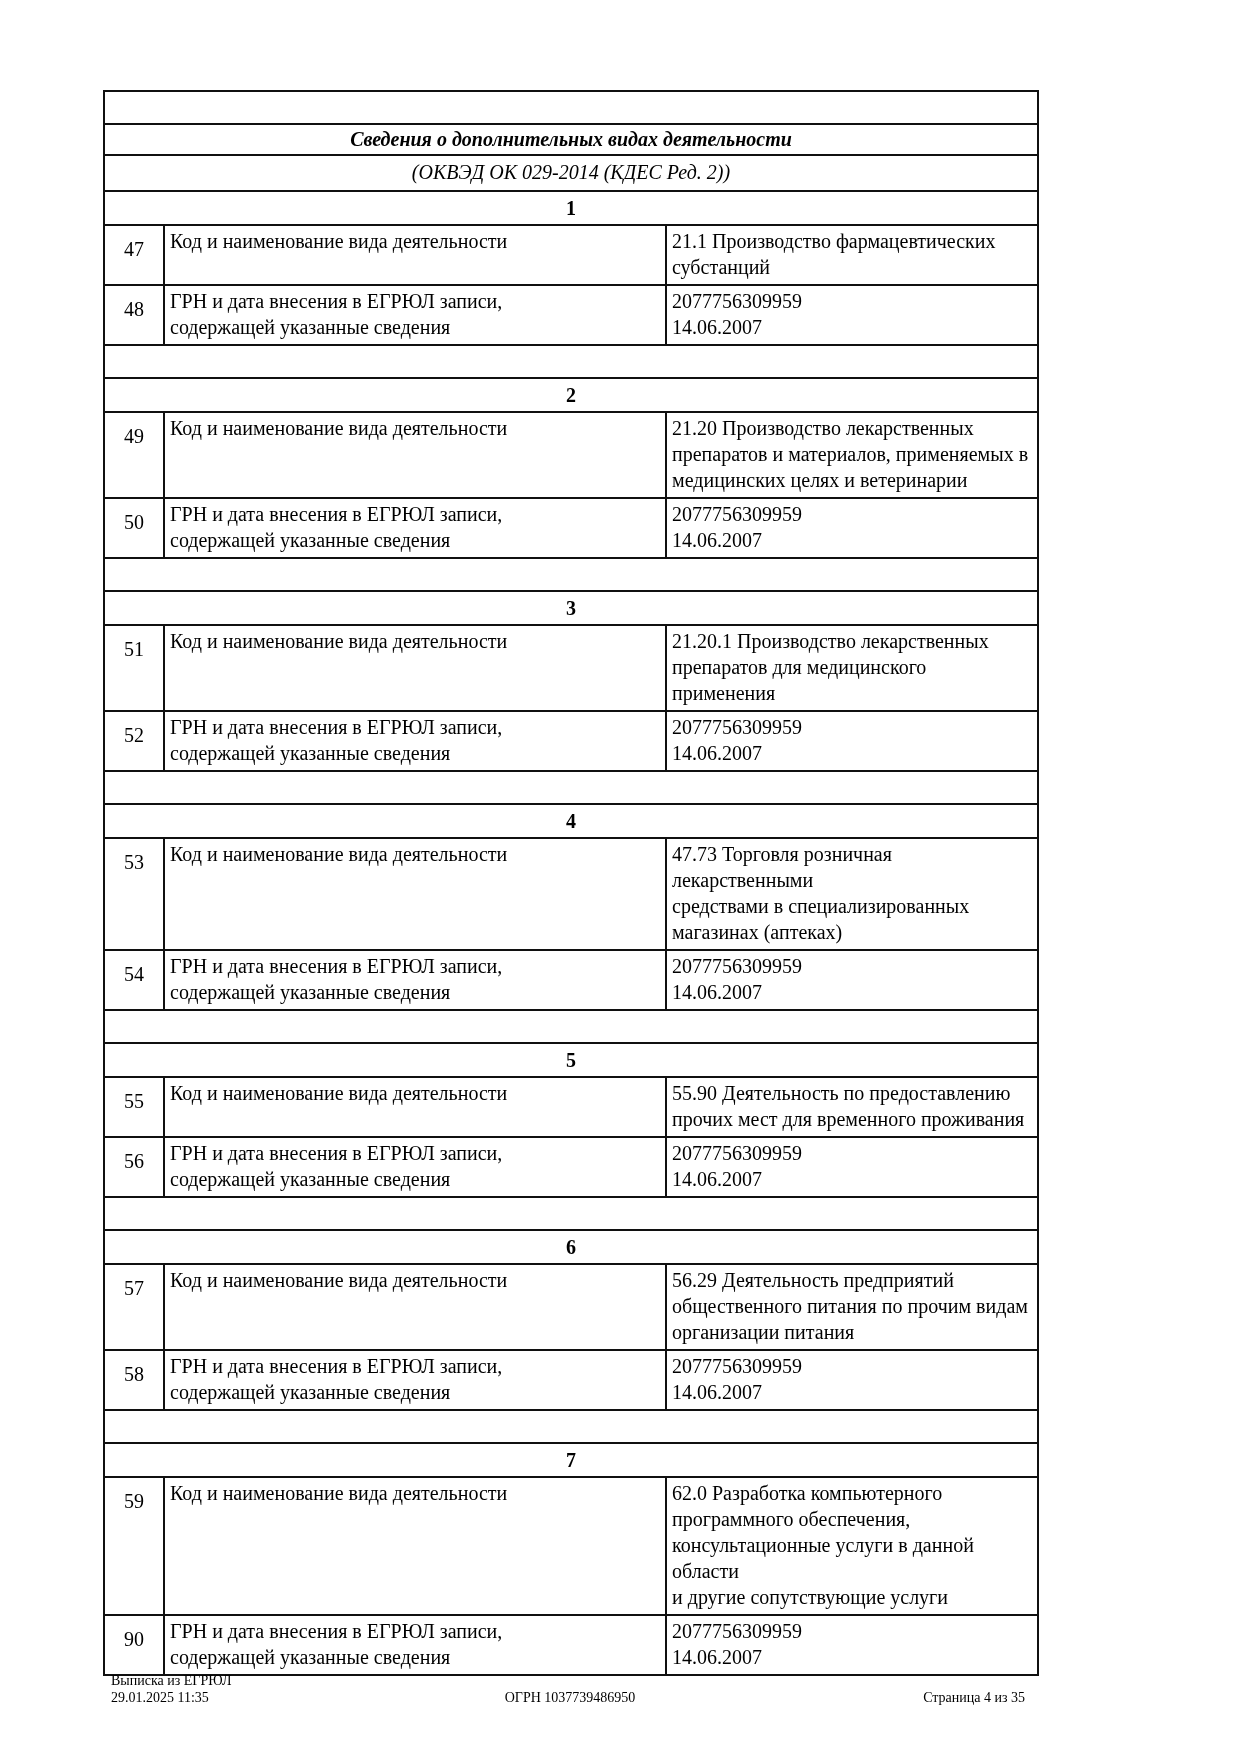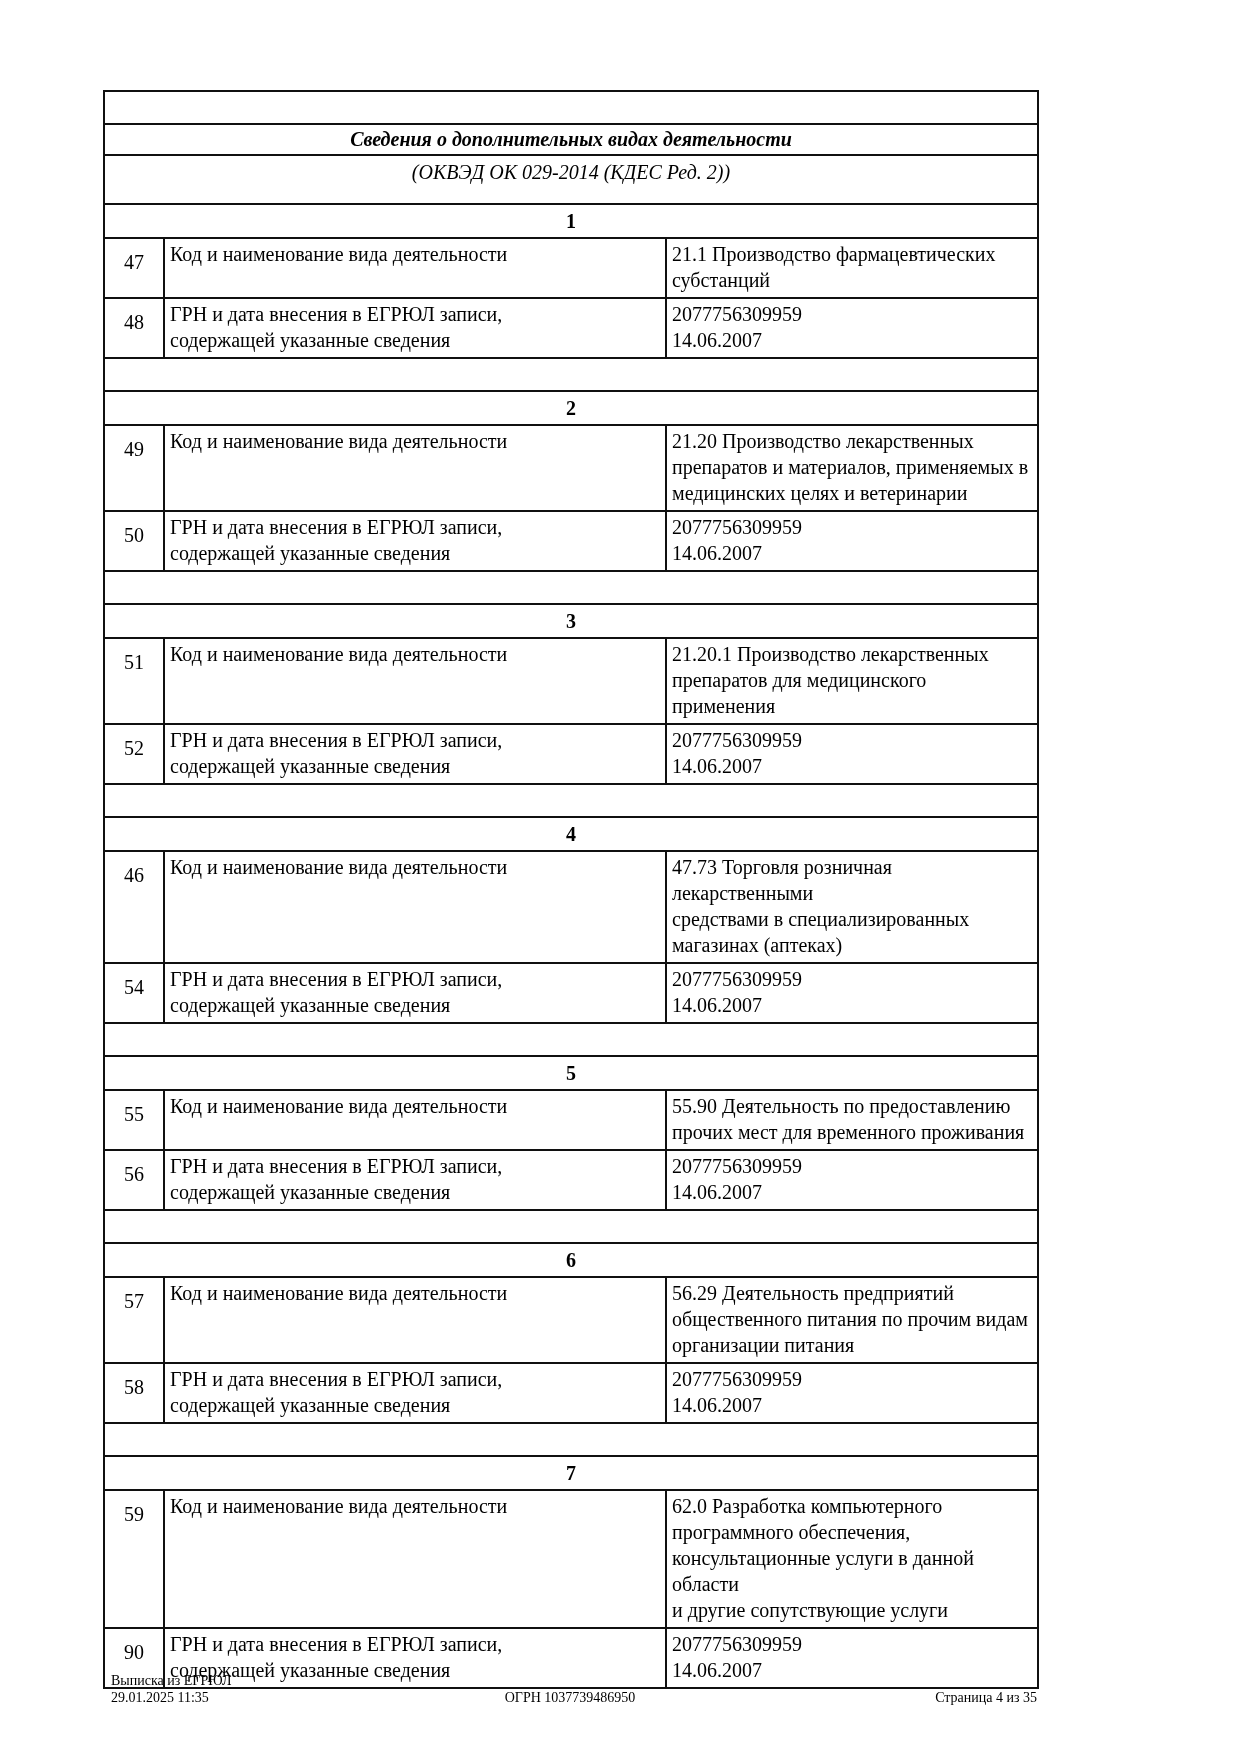--- a/index.html
+++ b/index.html
@@ -25,21 +25,21 @@
     box-sizing:border-box;
     overflow:hidden;
   }
   tr.empty-top td { height:33px; }
   tr.title-row td {
     height:31px;
     font-weight:bold; font-style:italic;
     text-align:center; padding-top:1px;
   }
   tr.subtitle-row td {
-    height:49px;
+    height:36px;
     font-style:italic;
     text-align:center; padding-top:3px;
   }
   tr.secnum-row td {
     height:34px;
     font-weight:bold;
     text-align:center; padding-top:3px;
   }
   tr.spacer-row td { height:33px; }
   td.num-col  { text-align:center; padding-top:10px; }
@@ -47,21 +47,21 @@
     padding:2px 6px 4px 5px;
     white-space:pre-line;
   }
   .footer {
     position:absolute; left:103px; top:1672px;
     width:934px; height:36px;
     font-size:14px; line-height:17px;
   }
   .footer .f-left   { position:absolute; left:8px; top:0; }
   .footer .f-center { position:absolute; left:0; right:0; top:17px; text-align:center; }
-  .footer .f-right  { position:absolute; right:0; top:17px; text-align:right; }
+  .footer .f-right  { position:absolute; right:12px; top:17px; text-align:right; }
 </style>
 </head>
 <body>
 
 <table class="egrul">
   <colgroup>
     <col style="width:60px">
       <col style="width:502px">
       <col style="width:372px">
   </colgroup>
@@ -134,21 +134,21 @@
 14.06.2007</td>
     </tr>
     <tr class="spacer-row">
       <td colspan="3"></td>
     </tr>
 
     <tr class="secnum-row">
       <td colspan="3">4</td>
     </tr>
     <tr>
-      <td class="num-col">46</td>
+      <td class="num-col">53</td>
       <td class="label-col">Код и наименование вида деятельности</td>
       <td class="value-col">47.73 Торговля розничная лекарственными
 средствами в специализированных
 магазинах (аптеках)</td>
     </tr>
     <tr>
       <td class="num-col">54</td>
       <td class="label-col">ГРН и дата внесения в ЕГРЮЛ записи,
 содержащей указанные сведения</td>
       <td class="value-col">2077756309959

